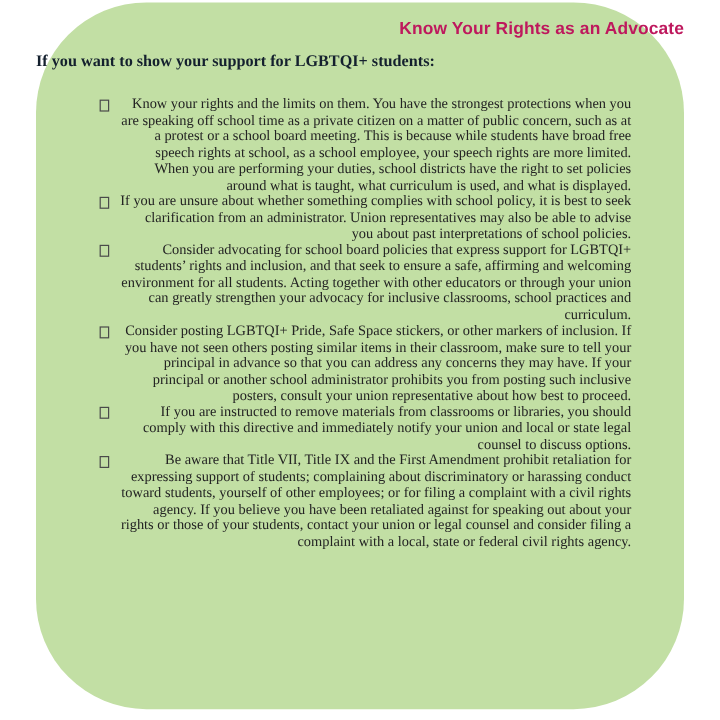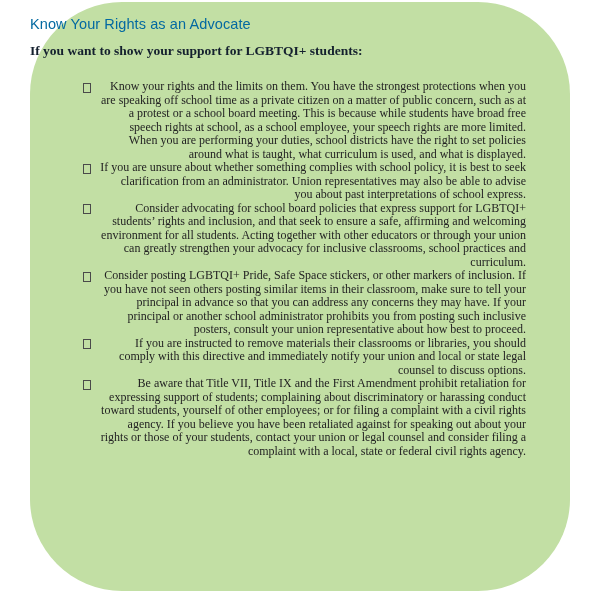--- a/index.html
+++ b/index.html
@@ -22,26 +22,26 @@
     left: 30px;
     top: 2px;
     width: 540px;
     height: 589px;
     background: #c2dfa4;
     border-radius: 92px;
     box-sizing: border-box;
   }
   .title {
     margin: 14px 0 0 0;
-    text-align: left;
+    text-align: right;
     font-family: "Liberation Sans", sans-serif;
-    font-weight: normal;
+    font-weight: bold;
     font-size: 14.5px;
     letter-spacing: 0.1px;
-    color: #0369a1;
+    color: #be185d;
   }
   .subtitle {
     margin: 11px 0 0 0;
     text-align: left;
     font-family: "Liberation Serif", serif;
     font-weight: bold;
     font-size: 13.5px;
     color: #14202e;
   }
   .bullets {
@@ -75,33 +75,33 @@
   <div class="card">
     <div class="title">Know Your Rights as an Advocate</div>
     <div class="subtitle">If you want to show your support for LGBTQI+ students:</div>
     <ul class="bullets">
       <li>
         <span class="bullet-box"></span>
         <span>Know your rights and the limits on them. You have the strongest protections when you are speaking off school time as a private citizen on a matter of public concern, such as at a protest or a school board meeting. This is because while students have broad free speech rights at school, as a school employee, your speech rights are more limited. When you are performing your duties, school districts have the right to set policies around what is taught, what curriculum is used, and what is displayed.</span>
       </li>
       <li>
         <span class="bullet-box"></span>
-        <span>If you are unsure about whether something complies with school policy, it is best to seek clarification from an administrator. Union representatives may also be able to advise you about past interpretations of school express.</span>
+        <span>If you are unsure about whether something complies with school policy, it is best to seek clarification from an administrator. Union representatives may also be able to advise you about past interpretations of school policies.</span>
       </li>
       <li>
         <span class="bullet-box"></span>
         <span>Consider advocating for school board policies that express support for LGBTQI+ students’ rights and inclusion, and that seek to ensure a safe, affirming and welcoming environment for all students. Acting together with other educators or through your union can greatly strengthen your advocacy for inclusive classrooms, school practices and curriculum.</span>
       </li>
       <li>
         <span class="bullet-box"></span>
         <span>Consider posting LGBTQI+ Pride, Safe Space stickers, or other markers of inclusion. If you have not seen others posting similar items in their classroom, make sure to tell your principal in advance so that you can address any concerns they may have. If your principal or another school administrator prohibits you from posting such inclusive posters, consult your union representative about how best to proceed.</span>
       </li>
       <li>
         <span class="bullet-box"></span>
-        <span>If you are instructed to remove materials their classrooms or libraries, you should comply with this directive and immediately notify your union and local or state legal counsel to discuss options.</span>
+        <span>If you are instructed to remove materials from classrooms or libraries, you should comply with this directive and immediately notify your union and local or state legal counsel to discuss options.</span>
       </li>
       <li>
         <span class="bullet-box"></span>
         <span>Be aware that Title VII, Title IX and the First Amendment prohibit retaliation for expressing support of students; complaining about discriminatory or harassing conduct toward students, yourself of other employees; or for filing a complaint with a civil rights agency. If you believe you have been retaliated against for speaking out about your rights or those of your students, contact your union or legal counsel and consider filing a complaint with a local, state or federal civil rights agency.</span>
       </li>
     </ul>
   </div>
 </div>
 
 </body></html>

